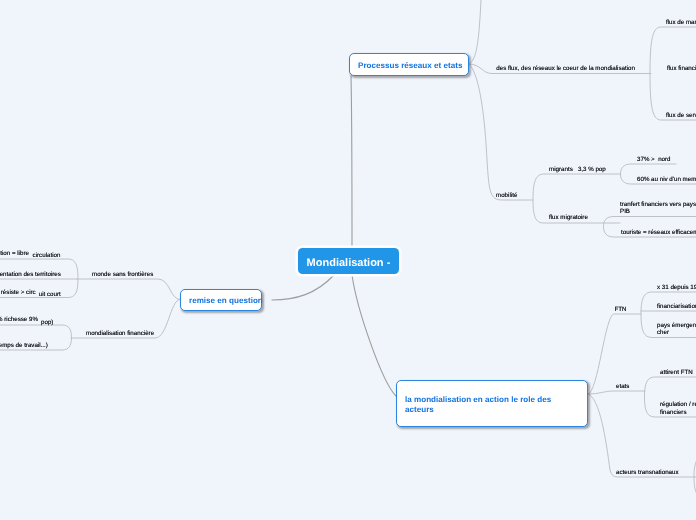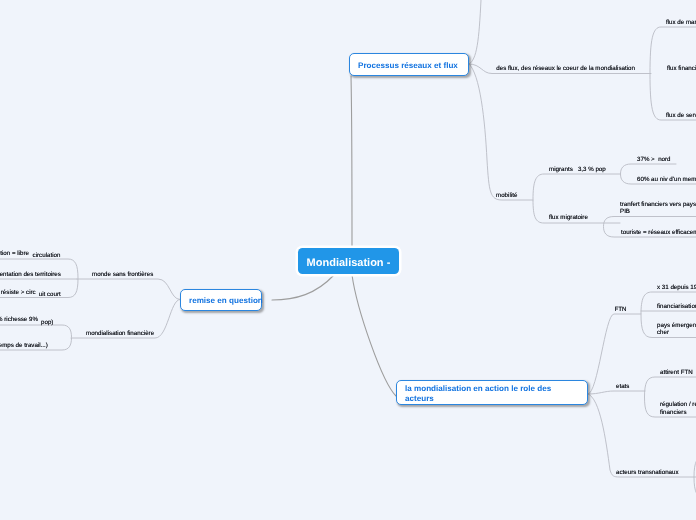--- a/index.html
+++ b/index.html
@@ -51,23 +51,23 @@
       <path d="M588 394 C598 394 605 314 614 314 L641 314"></path>
       <path d="M588 394 C600 394 604 391 614 391 L645 391"></path>
       <path d="M588 394 C600 398 606 440 610 470 C612 476 613 477 620 477 L696 477"></path>
       <path d="M696 292 L652 292 C643.5 292 641 299 641 314.5 C641 330 643.5 337.5 652 337.5 L696 337.5"></path>
       <path d="M696 377 L655 377 C647 377 644.5 383 644.5 397 C644.5 411 647 417 655 417 L696 417"></path>
       <path d="M641 311 L696 311"></path>
       <path d="M706 455 C697 455 694 462 694 477 C694 492 697 499 706 499"></path>
     </g>
   </svg>
   <div class="node root" style="left:298.3px;top:248px;width:100.3px;height:25.8px;">Mondialisation -</div>
-  <div class="node lvl1" style="left:349px;top:53px;width:120px;height:23px;">Processus réseaux et flux</div>
+  <div class="node lvl1" style="left:349px;top:53px;width:120px;height:23px;">Processus réseaux et etats</div>
   <div class="node lvl1" style="left:180px;top:289px;width:82px;height:22px;">remise en question</div>
-  <div class="node lvl1" style="left:396px;top:380px;width:192px;height:25px;">la mondialisation en action le role des
+  <div class="node lvl1" style="left:396px;top:380px;width:192px;height:47px;">la mondialisation en action le role des
 acteurs</div>
 
   <div class="lbl" style="left:496.3px;top:65.1px;">des flux, des réseaux le coeur de la mondialisation</div>
   <div class="lbl" style="left:666px;top:18.6px;">flux de marchandises</div>
   <div class="lbl" style="left:667px;top:65.1px;">flux financiers</div>
   <div class="lbl" style="left:666px;top:112.1px;">flux de services</div>
 
   <div class="lbl" style="left:496px;top:192.0px;">mobilité</div>
   <div class="lbl" style="left:549px;top:165.6px;">migrants   3,3 % pop</div>
   <div class="lbl" style="left:637px;top:155.6px;">37% &gt;  nord</div>

